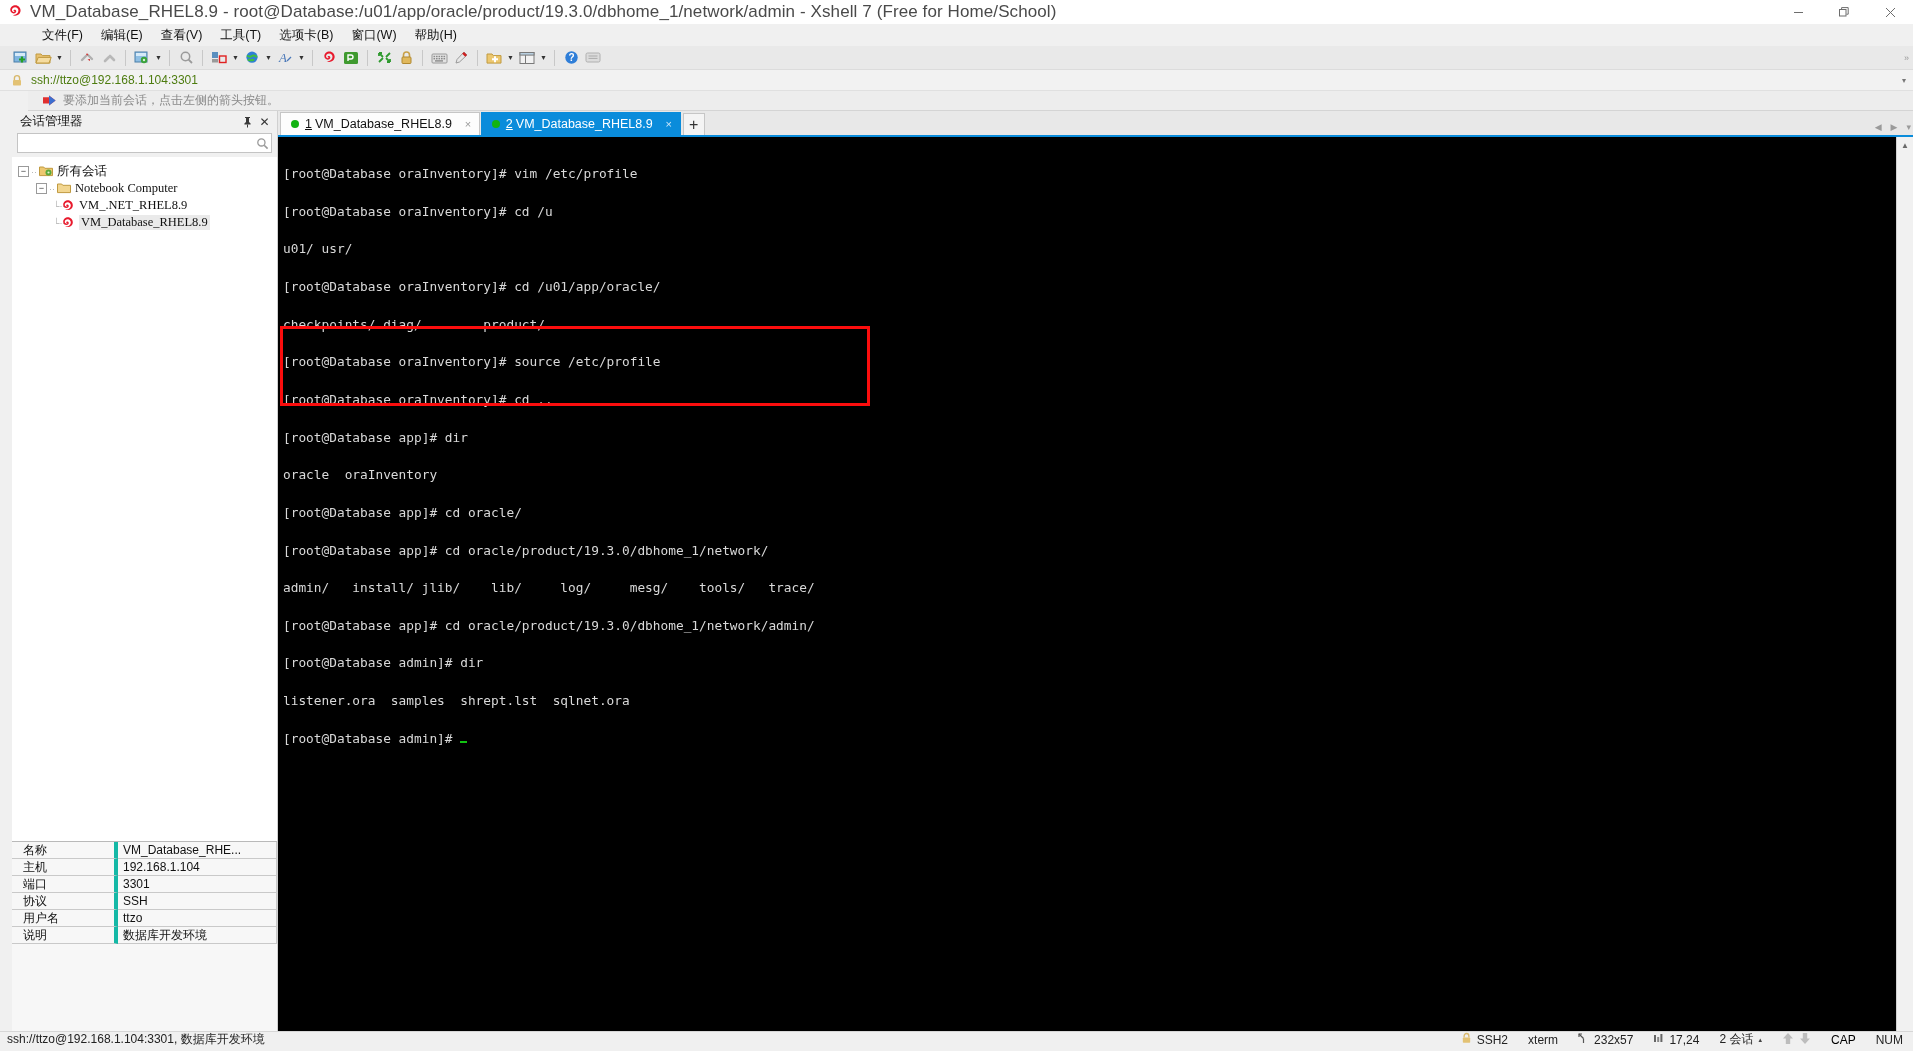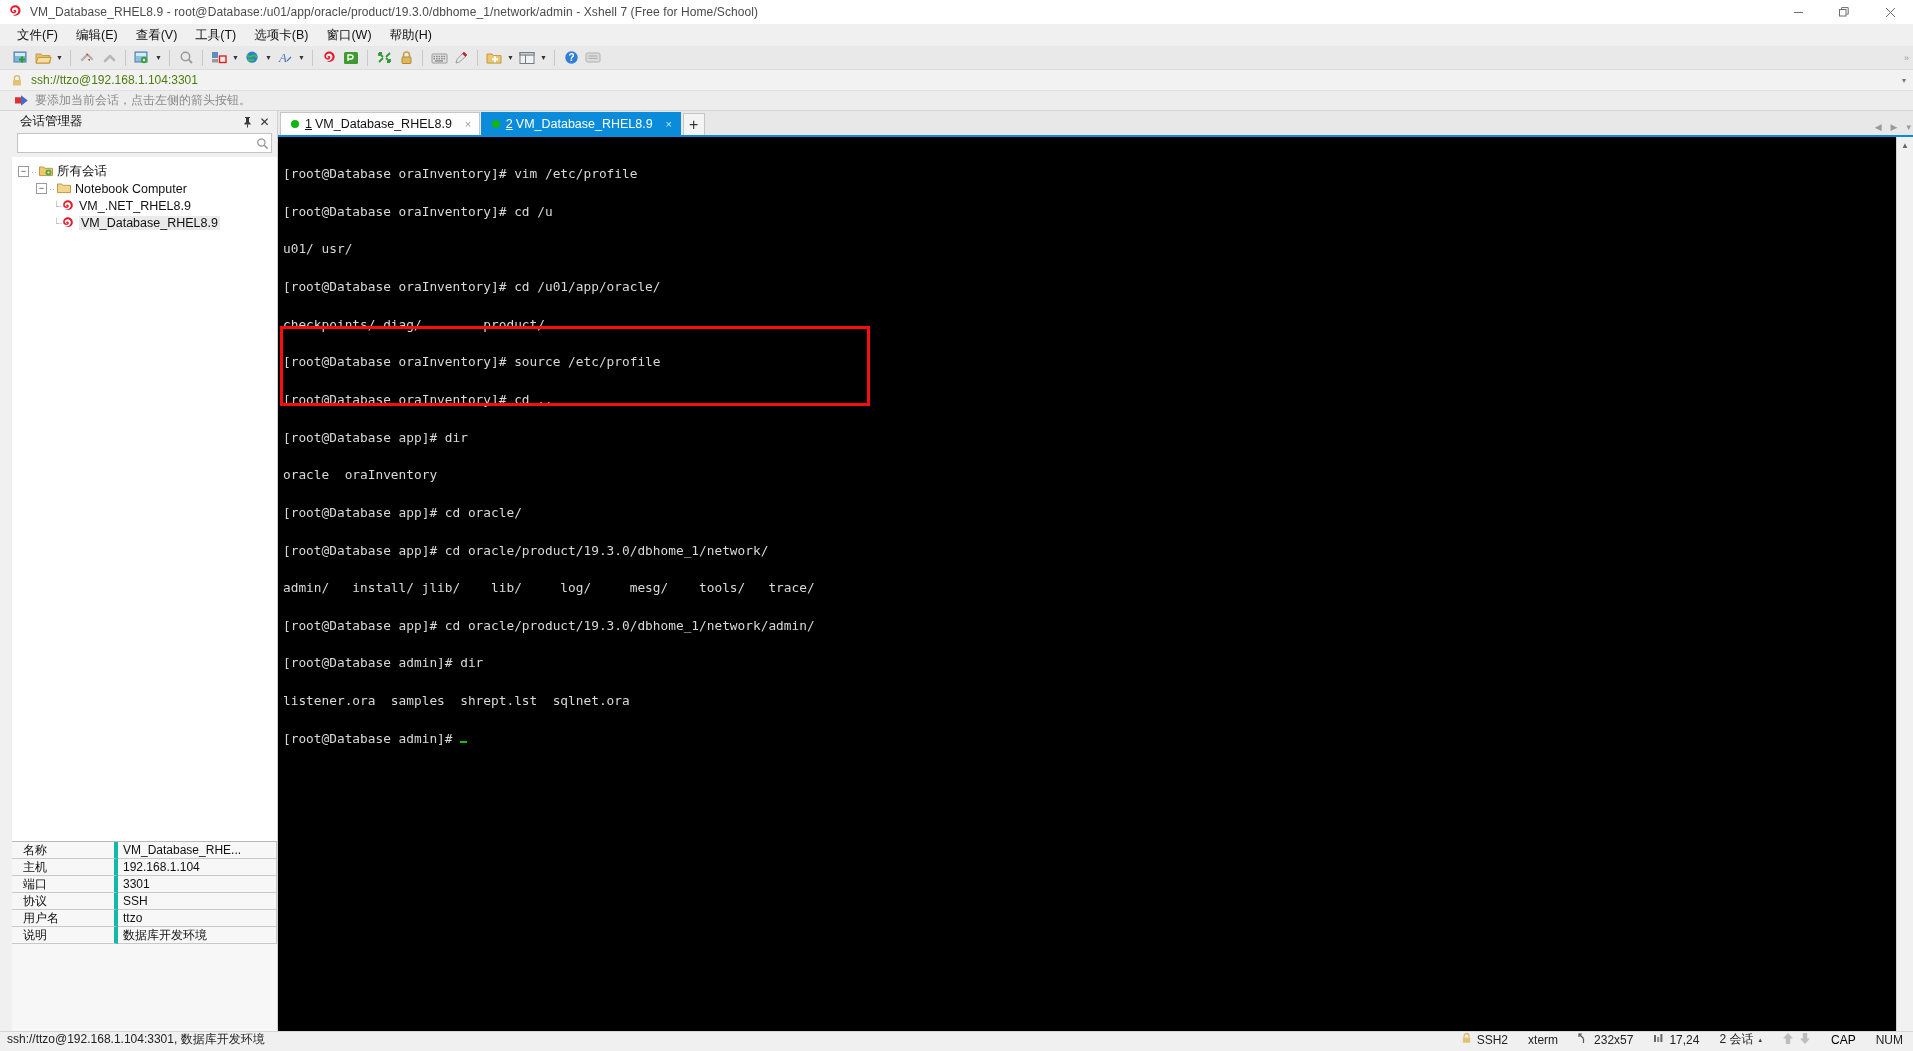--- a/index.html
+++ b/index.html
@@ -21,42 +21,43 @@
     position: relative;
     border-bottom: 1px solid #ffffff;
   }
   .titlebar-icon {
     width: 16px; height: 16px;
     margin-left: 7px; margin-right: 7px;
     flex: 0 0 auto;
     display: flex; align-items: center; justify-content: center;
   }
   .titlebar-text {
-    font-size: 12px;
+    font-size: 17px;
     color: #4a4a4a;
     white-space: nowrap;
     letter-spacing: 0.1px;
   }
   .win-controls {
     position: absolute; right: 0; top: 0;
     height: 24px; display: flex;
   }
   .win-btn {
     width: 46px; height: 24px;
     display: flex; align-items: center; justify-content: center;
     color: #6d6d6d; font-size: 12px;
   }
 
   
   .menubar {
     height: 22px;
     background: #f0f0f0;
     display: flex;
     align-items: center;
-    padding-left: 8px;
+    padding-left: 14px;
+    margin-left: 19px;
   }
   .menu-item {
     padding: 3px 9px;
     font-size: 12.5px;
     color: #111;
     white-space: nowrap;
   }
 
   
   .toolbar {
@@ -117,20 +118,21 @@
   }
 
   
   .hintbar {
     height: 20px;
     background: #ededed;
     display: flex;
     align-items: center;
     padding-left: 14px;
     border-bottom: 1px solid #d4d4d4;
+    margin-left: 28px;
   }
   .hint-icon {
     width: 14px; height: 14px;
     margin-right: 7px;
     flex: 0 0 auto;
     display: flex; align-items: center; justify-content: center;
   }
   .hint-text {
     font-size: 12px;
     color: #8a8a8a;
@@ -206,21 +208,21 @@
     width: 11px; height: 11px;
     border: 1px solid #9a9a9a;
     background: #fff;
     display: flex; align-items: center; justify-content: center;
     font-size: 9px; line-height: 9px; color: #333;
     flex: 0 0 auto;
     margin-right: 2px;
   }
   .tdots { width: 7px; color: #b0b0b0; font-size: 9px; flex:0 0 auto;}
   .ticon { width: 16px; height: 15px; flex: 0 0 auto; display:flex; align-items:center; justify-content:center;}
-  .tlabel { margin-left: 3px; color: #111; }
+  .tlabel { margin-left: 3px; color: #111; font-family: Liberation Serif, serif; }
   .tnode.sel .tlabel { background: #eaeaea; padding: 0 2px; }
 
   
   .propgrid {
     height: 190px;
     flex: 0 0 190px;
     background: #f7f7f7;
     border-top: 1px solid #b9b9b9;
     font-size: 12px;
   }

